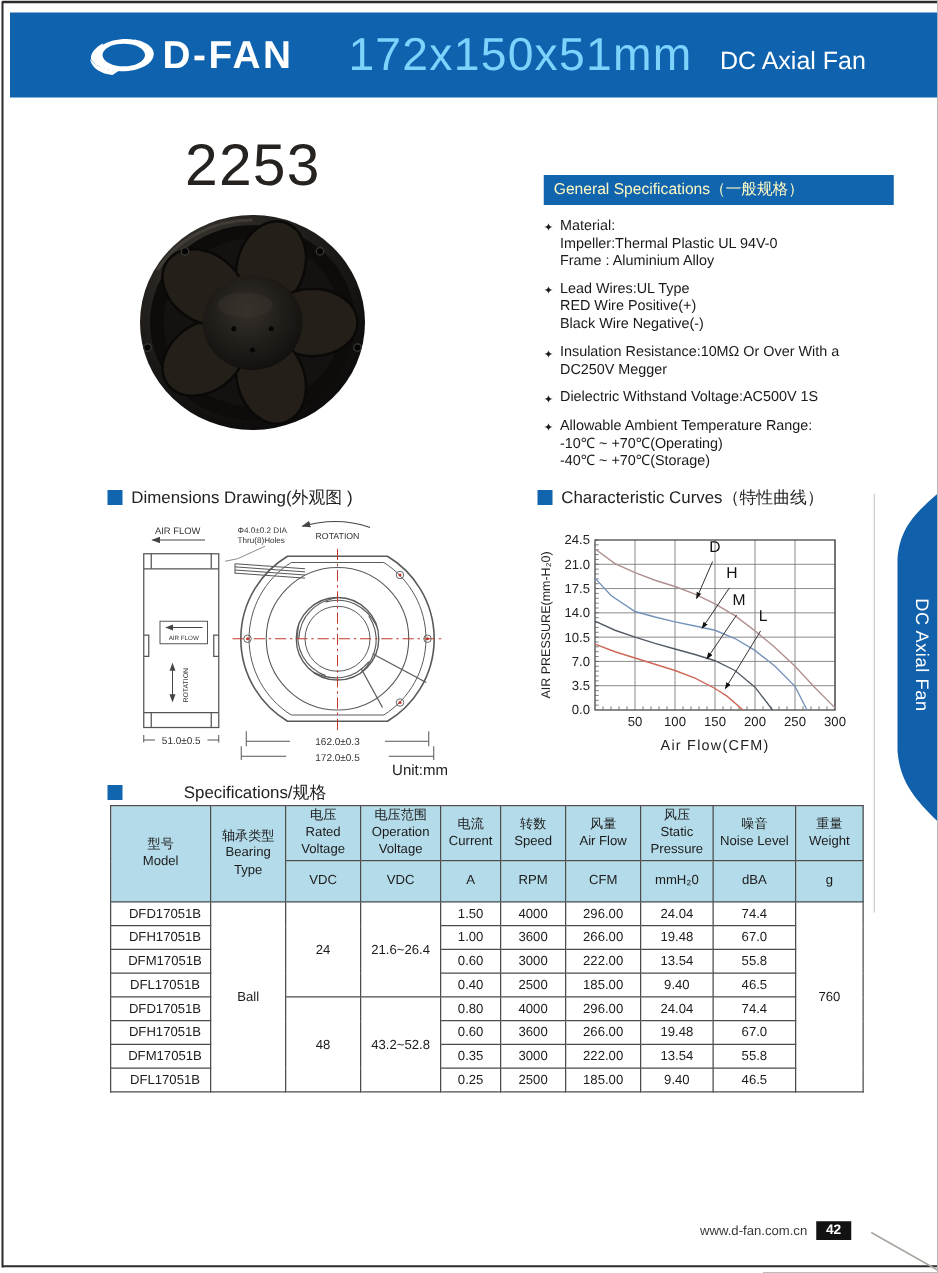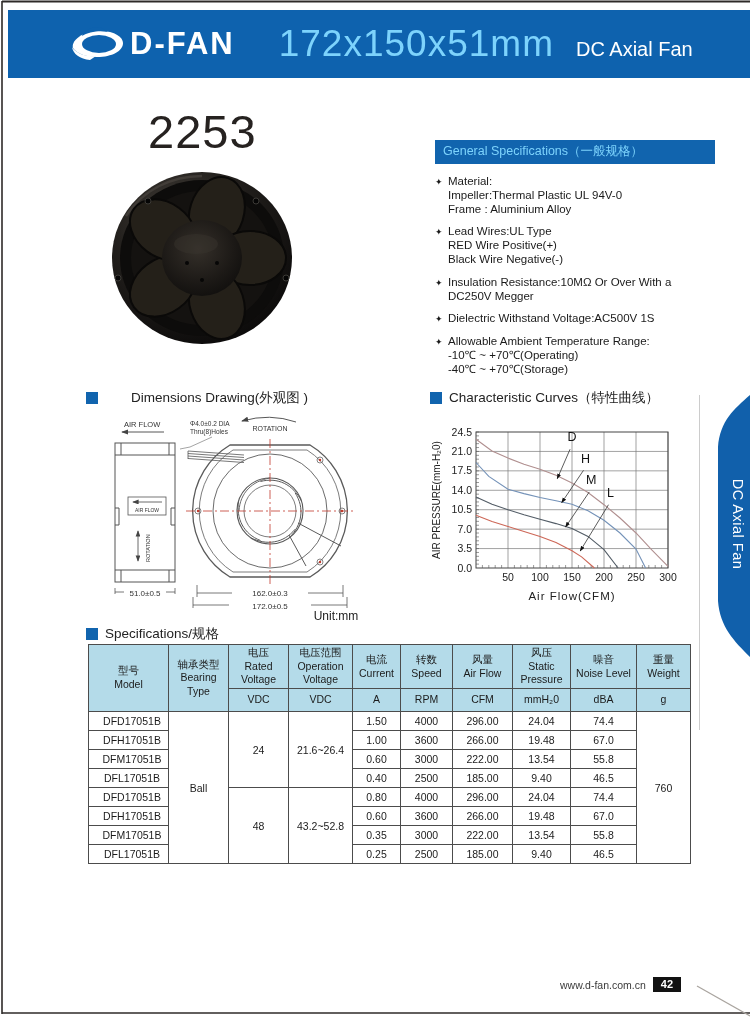--- a/index.html
+++ b/index.html
@@ -17,42 +17,42 @@
   .logo { display:flex; align-items:center; margin-left:62px; }
   .brand { color:#fff; font-weight:bold; font-size:31px; letter-spacing:2px; margin-left:4px; }
   .hdr-title { color:#7dd3fc; font-size:37px; margin-left:44px; letter-spacing:1px;text-align:right; }
   .hdr-sub { color:#fff; font-size:20px; margin-left:22px; margin-top:10px; }
   
   .model-title { position:absolute; left:148px; top:104px; font-size:47px; color:#262220; letter-spacing:1px; }
   
   .fan-photo { position:absolute; left:108px; top:168px; }
   
   .gspec { position:absolute; left:435px; top:140px; width:300px; }
-  .gspec-bar { background:#1164ae; color:#7dd3fc; font-size:12.5px; padding:3px 8px 4px 8px; width:280px; }
+  .gspec-bar { background:#1164ae; color:#fef9c3; font-size:12.5px; padding:3px 8px 4px 8px; width:280px; }
   .gspec-list { margin-top:11px; }
   .bullet-item { display:flex; margin-bottom:9px; }
   .bullet { width:13px; font-size:9px; color:#1a1a1a; line-height:14px; flex:none; }
   .bullet-lines { font-size:11.5px; color:#1a1a1a; line-height:13.8px; }
   
   .sec-head { position:absolute; display:flex; align-items:center; font-size:13.5px; color:#222; }
   .sec-sq { width:12px; height:12px; background:#1164ae; margin-right:7px; flex:none; }
   
   .dims-svg { position:absolute; left:92px; top:413px; }
   .chart-svg { position:absolute; left:428px; top:422px; }
   
   .spec-table { position:absolute; left:88px; top:644px; border-collapse:collapse; table-layout:fixed; }
   .spec-table th, .spec-table td {
     border:1px solid #4c4c4c; font-size:10.5px; color:#1b1b1b;
     text-align:center; vertical-align:middle; font-weight:normal; padding:0 2px;
   }
   .spec-table th { background:#b4dbe9; line-height:1.3; }
   .spec-table td { height:19px; background:#fff; }
   .spec-table td.model-cell { text-align:center; padding-left:9px; }
   .spec-table thead tr:first-child th { height:44px; }
-  .spec-table thead tr:last-child th { height:23px; }
+  .spec-table thead tr:last-child th { height:33px; }
   
   .side-tab { position:absolute; right:0; top:393px; }
   .tab-shadow-line { position:absolute; left:699px; top:395px; width:1px; height:335px; background:#ccc; }
   
   .footer { position:absolute; left:560px; top:977px; display:flex; align-items:center; }
   .footer-site { font-size:10.5px; color:#3a3a3a; margin-right:7px; }
   .footer-badge { background:#121212; color:#fff; font-size:11px; font-weight:bold; padding:1px 8px 2px 8px; }
   .overlay { position:absolute; left:0; top:0; pointer-events:none; }
 </style>
 </head>
@@ -147,29 +147,29 @@
           <span class="bullet">✦</span>
           <div class="bullet-lines">
             <div>Allowable Ambient Temperature Range:</div>
             <div>-10℃ ~ +70℃(Operating)</div>
             <div>-40℃ ~ +70℃(Storage)</div>
           </div>
         </div>
       </div>
   </div>
 
-  <div class="sec-head" style="left:86px; top:389px;gap:26px;">
+  <div class="sec-head" style="left:86px; top:389px;">
     <span class="sec-sq"></span>
     <span>Dimensions Drawing(外观图 )</span>
   </div>
   <div class="sec-head" style="left:430px; top:389px;align-items:center;">
     <span class="sec-sq"></span>
     <span>Characteristic Curves（特性曲线）</span>
   </div>
-  <div class="sec-head" style="left:86px; top:625px;">
+  <div class="sec-head" style="left:86px; top:625px;gap:42px;">
     <span class="sec-sq"></span>
     <span>Specifications/规格</span>
   </div>
 
   <svg class="dims-svg" width="330" height="212" viewBox="0 0 330 212">
     <defs>
       <marker id="arrL" markerWidth="8" markerHeight="8" refX="1" refY="3" orient="auto">
         <path d="M8,0 L0,3 L8,6 Z" fill="#444"></path>
       </marker>
       <marker id="arrE" markerWidth="8" markerHeight="8" refX="7" refY="3" orient="auto">

